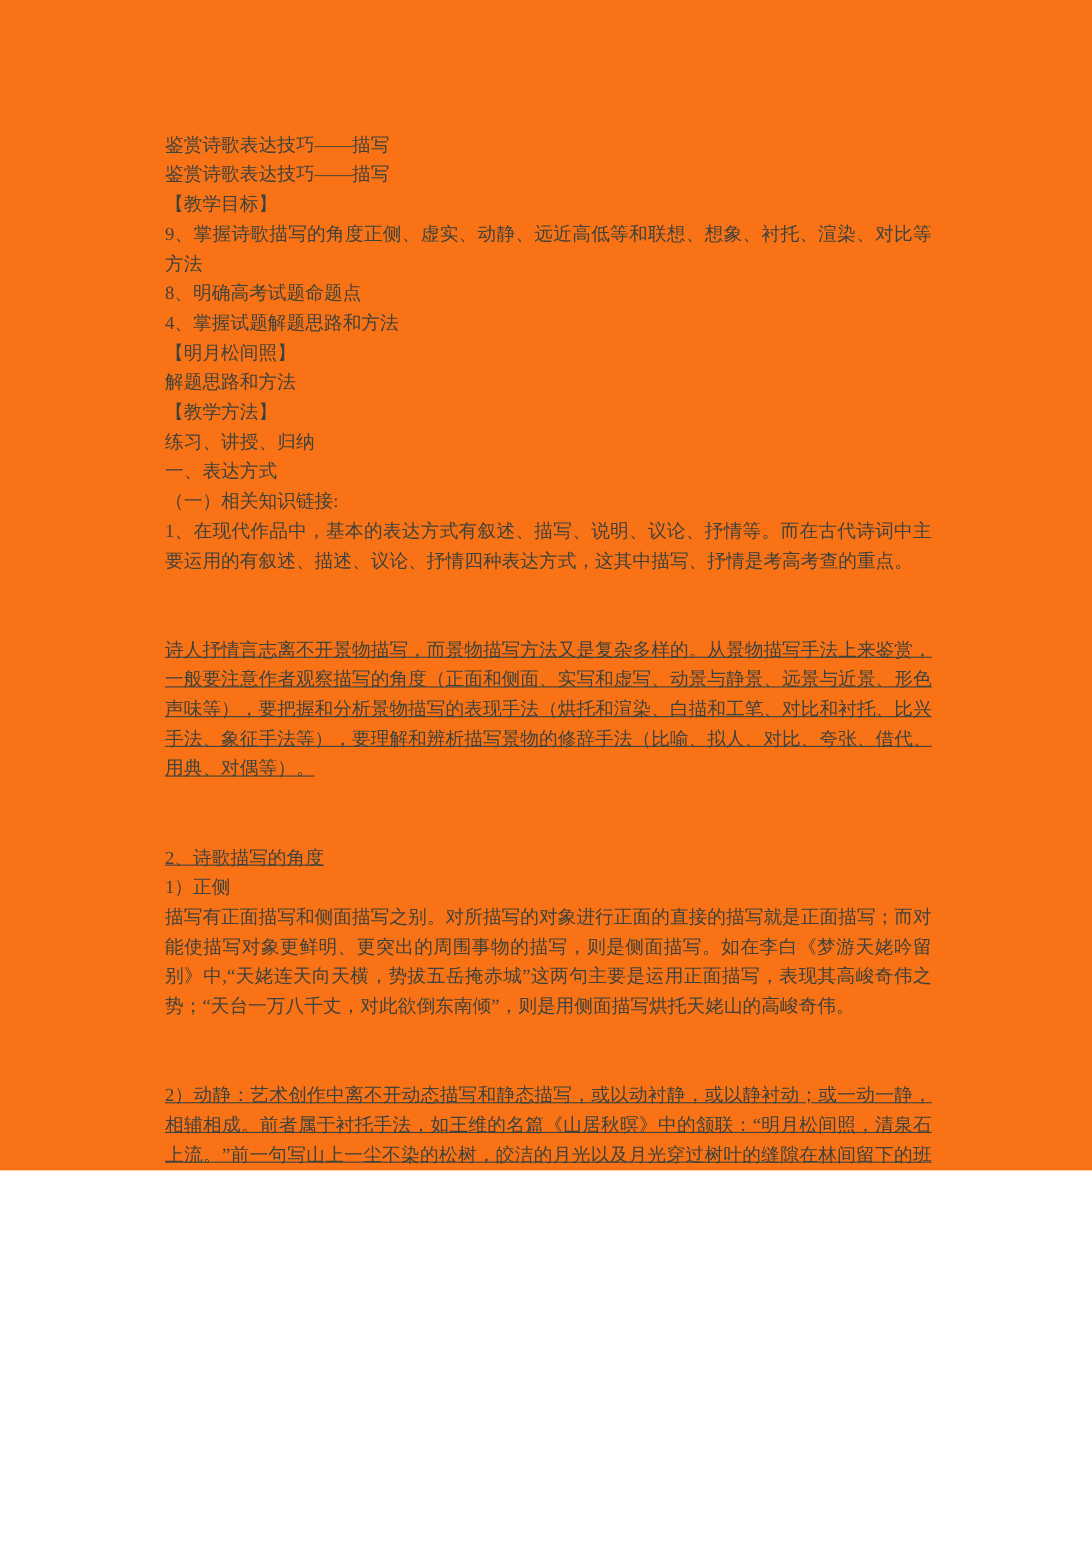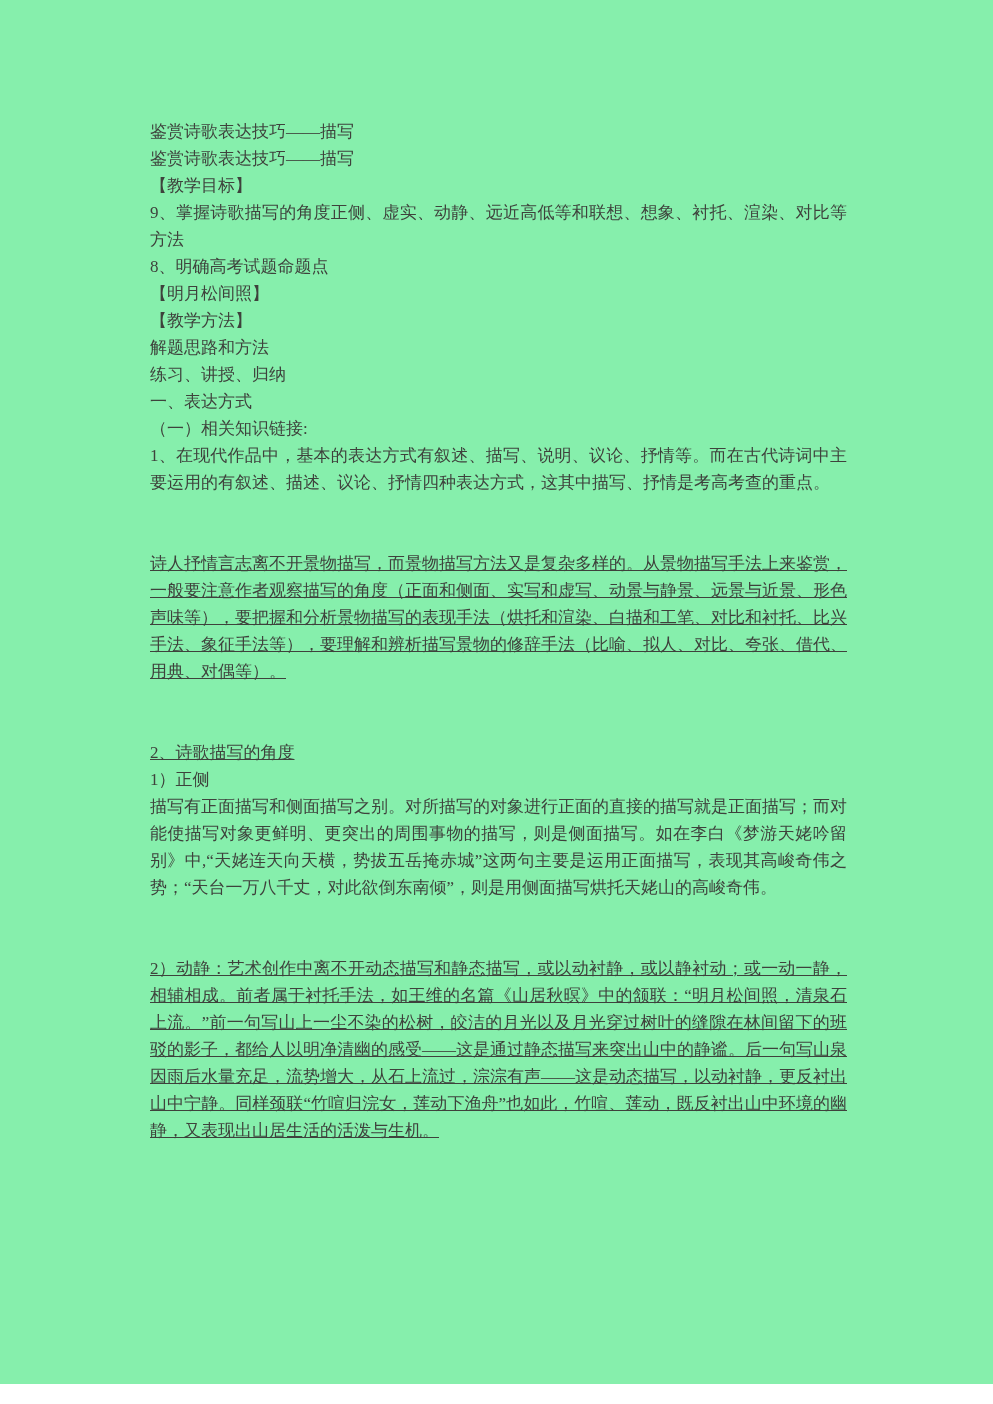--- a/index.html
+++ b/index.html
@@ -11,22 +11,22 @@
     width: 993px;
     height: 1404px;
     position: relative;
     font-family: "Liberation Serif", "DejaVu Serif", serif;
   }
   .doc-page {
     position: absolute;
     left: 0;
     top: 0;
     width: 993px;
-    height: 1384px;
-    background: #86efac;
+    height: 1064px;
+    background: #f97316;
     overflow: hidden;
   }
   .doc-body {
     position: absolute;
     left: 150px;
     top: 118px;
     width: 697px;
     color: #3e423c;
     font-size: 17px;
     line-height: 27px;
@@ -46,23 +46,24 @@
 </head>
 <body>
 
 <div class="doc-page">
   <div class="doc-body">
     <p>鉴赏诗歌表达技巧——描写</p>
     <p>鉴赏诗歌表达技巧——描写</p>
     <p>【教学目标】</p>
     <p>9、掌握诗歌描写的角度正侧、虚实、动静、远近高低等和联想、想象、衬托、渲染、对比等方法</p>
     <p>8、明确高考试题命题点</p>
+    <p>4、掌握试题解题思路和方法</p>
     <p>【明月松间照】</p>
+    <p>解题思路和方法</p>
     <p>【教学方法】</p>
-    <p>解题思路和方法</p>
     <p>练习、讲授、归纳</p>
     <p>一、表达方式</p>
     <p>（一）相关知识链接:</p>
     <p>1、在现代作品中，基本的表达方式有叙述、描写、说明、议论、抒情等。而在古代诗词中主要运用的有叙述、描述、议论、抒情四种表达方式，这其中描写、抒情是考高考查的重点。</p>
     <p class="gap-before">诗人抒情言志离不开景物描写，而景物描写方法又是复杂多样的。从景物描写手法上来鉴赏，一般要注意作者观察描写的角度（正面和侧面、实写和虚写、动景与静景、远景与近景、形色声味等），要把握和分析景物描写的表现手法（烘托和渲染、白描和工笔、对比和衬托、比兴手法、象征手法等），要理解和辨析描写景物的修辞手法（比喻、拟人、对比、夸张、借代、用典、对偶等）。</p>
     <p class="gap-before">2、诗歌描写的角度</p>
     <p>1）正侧</p>
     <p>描写有正面描写和侧面描写之别。对所描写的对象进行正面的直接的描写就是正面描写；而对能使描写对象更鲜明、更突出的周围事物的描写，则是侧面描写。如在李白《梦游天姥吟留别》中,“天姥连天向天横，势拔五岳掩赤城”这两句主要是运用正面描写，表现其高峻奇伟之势；“天台一万八千丈，对此欲倒东南倾”，则是用侧面描写烘托天姥山的高峻奇伟。</p>
     <p class="gap-before">2）动静：艺术创作中离不开动态描写和静态描写，或以动衬静，或以静衬动；或一动一静，相辅相成。前者属于衬托手法，如王维的名篇《山居秋暝》中的颔联：“明月松间照，清泉石上流。”前一句写山上一尘不染的松树，皎洁的月光以及月光穿过树叶的缝隙在林间留下的班驳的影子，都给人以明净清幽的感受——这是通过静态描写来突出山中的静谧。后一句写山泉因雨后水量充足，流势增大，从石上流过，淙淙有声——这是动态描写，以动衬静，更反衬出山中宁静。同样颈联“竹喧归浣女，莲动下渔舟”也如此，竹喧、莲动，既反衬出山中环境的幽静，又表现出山居生活的活泼与生机。</p>
   </div>

